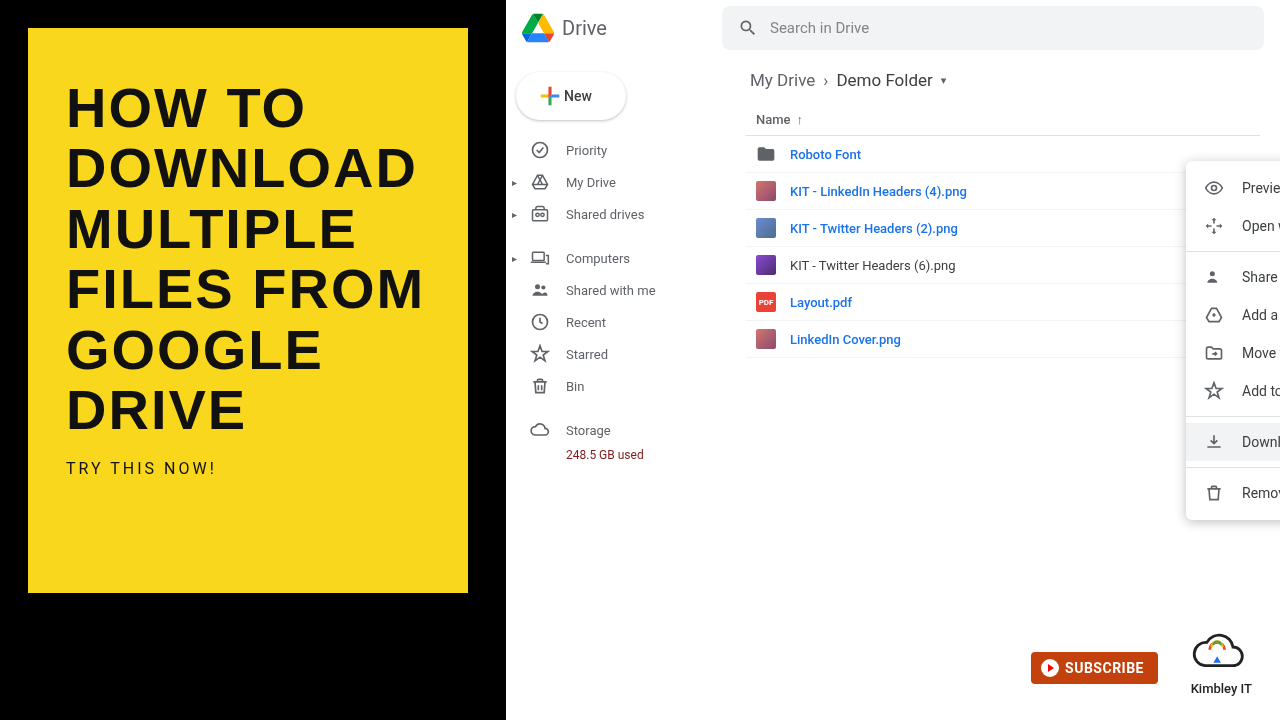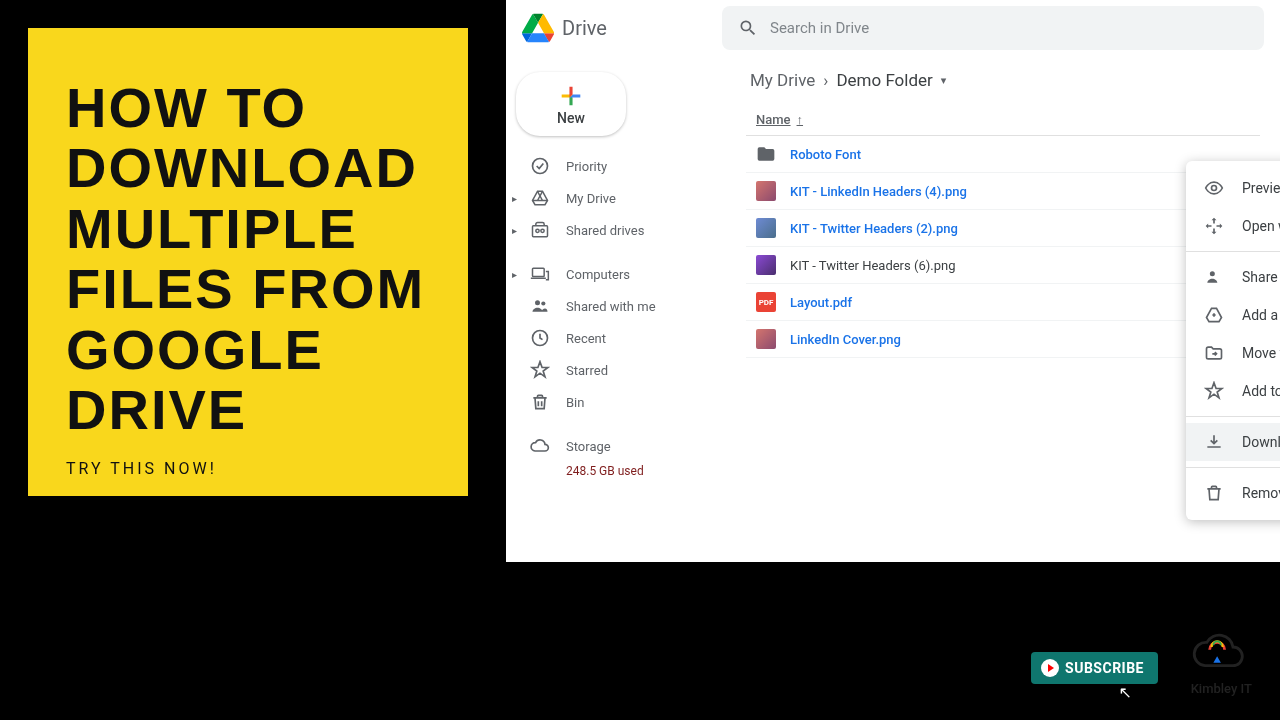--- a/index.html
+++ b/index.html
@@ -1,71 +1,71 @@
 <!DOCTYPE html>
 <html><head>
 <meta charset="utf-8">
 <style>
 * { margin: 0; padding: 0; box-sizing: border-box; font-family: 'Roboto', Arial, sans-serif; }
 body { width: 1280px; height: 720px; background: #000; overflow: hidden; position: relative; }
 
-.yellow-panel { position: absolute; left: 28px; top: 28px; width: 440px; height: 468px; background: #f9d71c; padding: 50px 38px; }
+.yellow-panel { position: absolute; left: 28px; top: 28px; width: 440px; height: 565px; background: #f9d71c; padding: 50px 38px; }
 .title-text { font-size: 56px; font-weight: 900; line-height: 1.08; letter-spacing: 2px; color: #111; font-family: 'Arial Black', sans-serif; }
 .subtitle-text { font-size: 16px; letter-spacing: 3px; color: #111; margin-top: 18px; font-weight: 400; }
 
-.drive-window { position: absolute; left: 506px; top: 0; width: 774px; height: 562px; background: #fff; }
+.drive-window { position: absolute; left: 506px; top: 0; width: 774px; height: 720px; background: #fff; }
 
 .drive-header { display: flex; align-items: center; padding: 8px 16px; height: 56px; }
 .drive-logo { display: flex; align-items: center; gap: 8px; width: 200px; }
 .drive-logo-icon { width: 32px; height: 32px; }
 .drive-logo-text { font-size: 20px; color: #5f6368; }
 
 .search-bar { flex: 1; display: flex; align-items: center; background: #f1f3f4; border-radius: 8px; height: 44px; padding: 0 16px; gap: 12px; }
 .search-icon { color: #5f6368; width: 20px; height: 20px; }
 .search-input-text { color: #80868b; font-size: 15px; }
 
 .drive-body { display: flex; height: calc(100% - 56px); }
 .sidebar { width: 220px; padding: 10px 0; }
-.new-btn { display: flex; align-items: center; gap: 0; margin: 6px 10px 14px 10px; padding: 10px 20px; border-radius: 24px; box-shadow: 0 1px 3px rgba(0,0,0,0.25); width: 110px; flex-direction: column; }
+.new-btn { display: flex; align-items: center; gap: 0; margin: 6px 10px 14px 10px; padding: 10px 20px; border-radius: 24px; box-shadow: 0 1px 3px rgba(0,0,0,0.25); width: 110px; }
 .new-btn-icon { width: 28px; height: 28px; font-size: 28px; }
 .new-btn-text { font-size: 14px; color: #3c4043; font-weight: 500; }
 
 .nav-item { display: flex; align-items: center; gap: 16px; padding: 6px 12px 6px 24px; color: #5f6368; font-size: 13px; border-radius: 0 16px 16px 0; position: relative; }
 .nav-item .chev { position: absolute; left: 6px; font-size: 10px; color: #5f6368; }
 .nav-icon { width: 20px; height: 20px; display: flex; align-items: center; justify-content: center; }
 .nav-divider { height: 12px; }
 
 .storage-text { font-size: 12px; color: #7f1d1d; padding: 2px 0 0 60px; }
 
 .main-area { flex: 1; padding: 0 20px; position: relative; }
 .breadcrumb { display: flex; align-items: center; gap: 8px; padding: 14px 4px; font-size: 17px; color: #5f6368; }
 .breadcrumb .current { color: #3c4043; font-weight: 400; }
 .breadcrumb .sep { color: #5f6368; }
 
-.col-header { display: flex; align-items: center; gap: 6px; padding: 8px 10px; font-size: 13px; color: #5f6368; border-bottom: 1px solid #e0e0e0; font-weight: 500; text-decoration: underline; }
+.col-header { display: flex; align-items: center; gap: 6px; padding: 8px 10px; font-size: 13px; color: #5f6368; border-bottom: 1px solid #e0e0e0; font-weight: 500; }
 
 .file-row { display: flex; align-items: center; gap: 14px; padding: 8px 10px; font-size: 13px; border-bottom: 1px solid #f1f3f4; }
 .file-row.selected { color: #1a73e8; font-weight: 500; }
 .file-row.normal { color: #3c4043; }
 .file-icon { width: 20px; height: 20px; display: flex; align-items: center; justify-content: center; }
 .folder-icon { color: #5f6368; }
 .thumb { width: 20px; height: 20px; background: linear-gradient(135deg,#d4756e,#8b4a6e); border-radius: 2px; }
 .thumb.t2 { background: linear-gradient(135deg,#6e8bd4,#4a6e8b); }
 .thumb.t3 { background: linear-gradient(135deg,#8b4ad4,#4a2e6e); }
 .pdf-icon { background: #ea4335; color: #fff; font-size: 8px; font-weight: bold; display: flex; align-items: center; justify-content: center; border-radius: 2px; }
 
 .context-menu { position: absolute; left: 460px; top: 105px; width: 290px; background: #fff; border-radius: 6px; box-shadow: 0 2px 12px rgba(0,0,0,0.25); padding: 8px 0; z-index: 10; }
 .menu-item { display: flex; align-items: center; gap: 18px; padding: 9px 18px; font-size: 14px; color: #3c4043; position: relative; }
 .menu-item:hover, .menu-item.hover { background: #f1f3f4; }
 .menu-icon { width: 20px; height: 20px; color: #5f6368; display: flex; align-items: center; justify-content: center; }
 .menu-divider { height: 1px; background: #e0e0e0; margin: 6px 0; }
 
 .click-indicator { position: absolute; left: 562px; top: 368px; z-index: 20; }
 
-.subscribe-btn { position: absolute; right: 122px; bottom: 36px; background: #0f766e; color: #fff; padding: 7px 14px 7px 10px; border-radius: 4px; display: flex; align-items: center; gap: 6px; font-size: 14px; font-weight: bold; letter-spacing: 0.5px; }
+.subscribe-btn { position: absolute; right: 122px; bottom: 36px; background: #c2410c; color: #fff; padding: 7px 14px 7px 10px; border-radius: 4px; display: flex; align-items: center; gap: 6px; font-size: 14px; font-weight: bold; letter-spacing: 0.5px; }
 .sub-play { width: 18px; height: 18px; background: #fff; border-radius: 50%; display: flex; align-items: center; justify-content: center; }
 .sub-play-tri { width: 0; height: 0; border-left: 6px solid #ff0000; border-top: 4px solid transparent; border-bottom: 4px solid transparent; margin-left: 2px; }
 .sub-cursor { position: absolute; right: 148px; bottom: 18px; color: #fff; font-size: 16px; }
 
 .brand-logo { position: absolute; right: 28px; bottom: 24px; }
 .brand-cloud { width: 56px; height: 42px; margin: 0 auto; }
 .brand-text { font-size: 13px; color: #222; margin-top: 2px; font-weight: 500; }
 </style>
 </head>
 <body>

